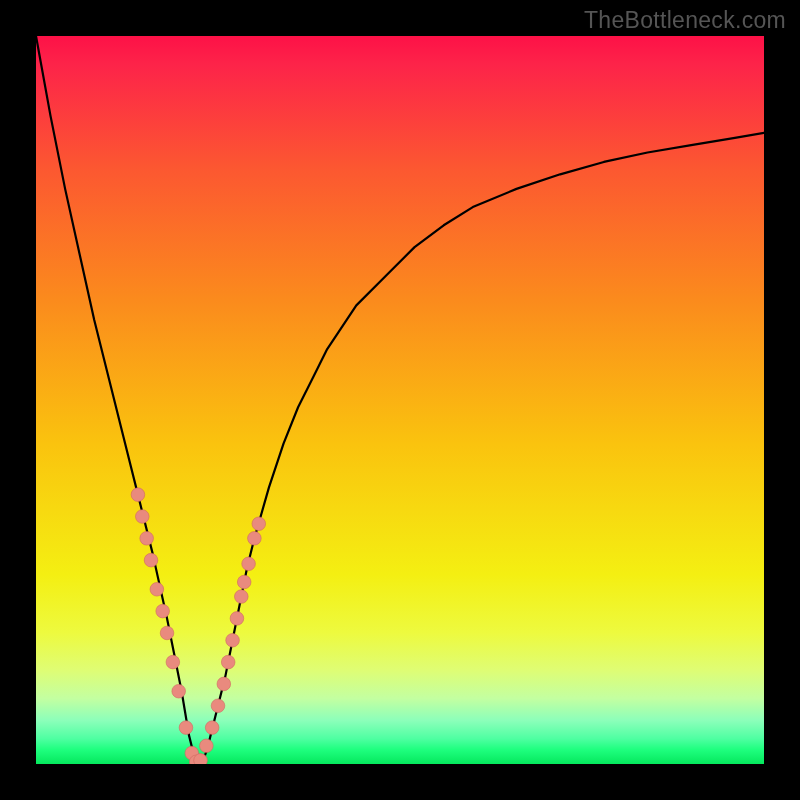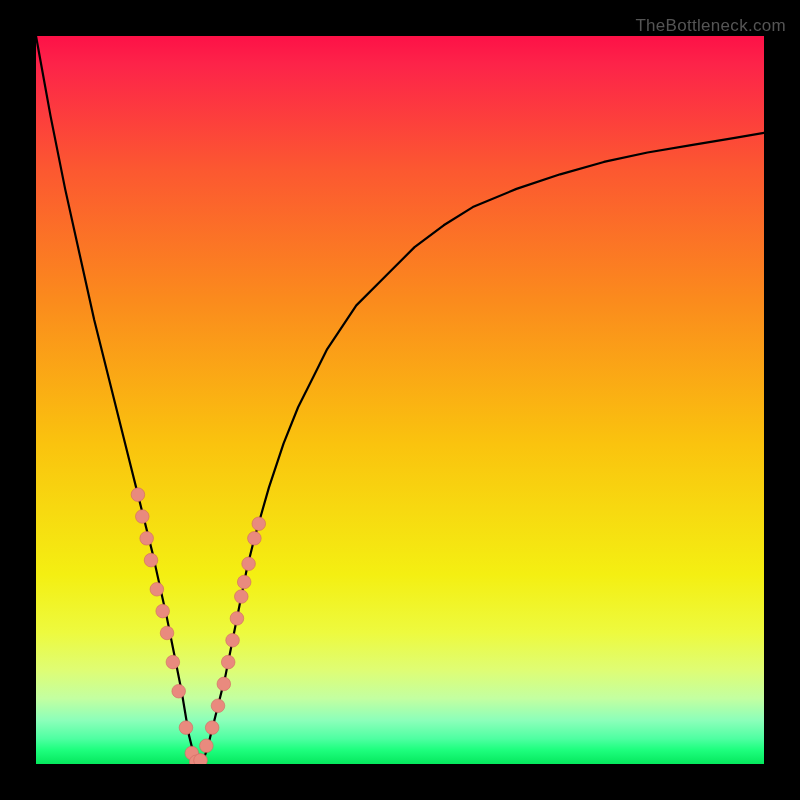--- a/index.html
+++ b/index.html
@@ -30,24 +30,24 @@
   .gradient {
     position: absolute;
     left: 0;
     top: 0;
     width: 100%;
     height: 100%;
     
   }
   .watermark {
     position: absolute;
-    top: 16px;
+    top: 7px;
     right: 14px;
     color: #555;
-    font-size: 17px;
+    font-size: 23px;
     font-weight: 500;
     letter-spacing: 0.3px;
     white-space: nowrap;
   }
   svg.curves {
     position: absolute;
     left: 0;
     top: 0;
     width: 100%;
     height: 100%;

